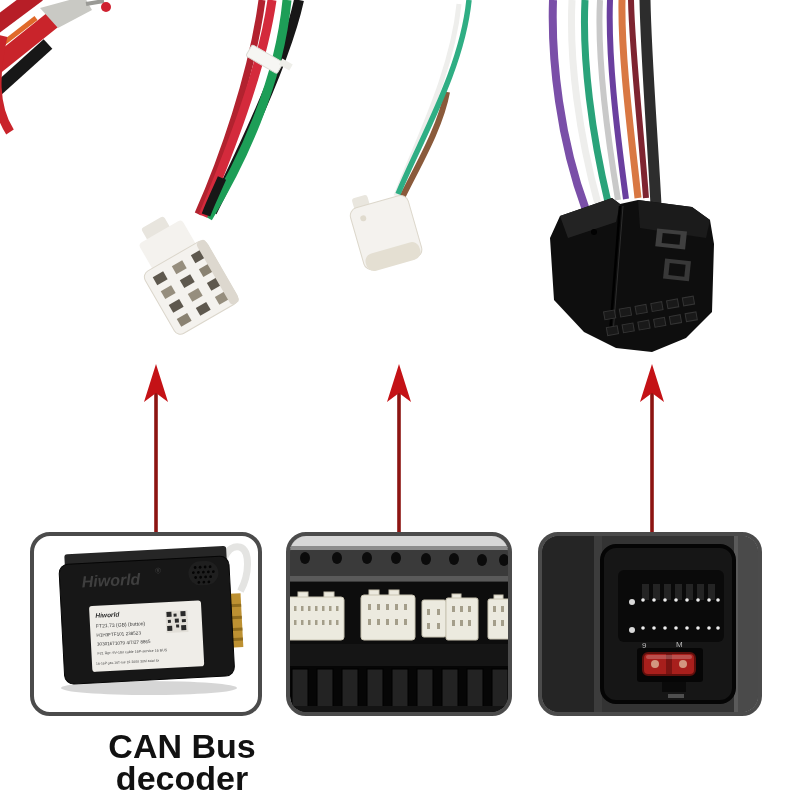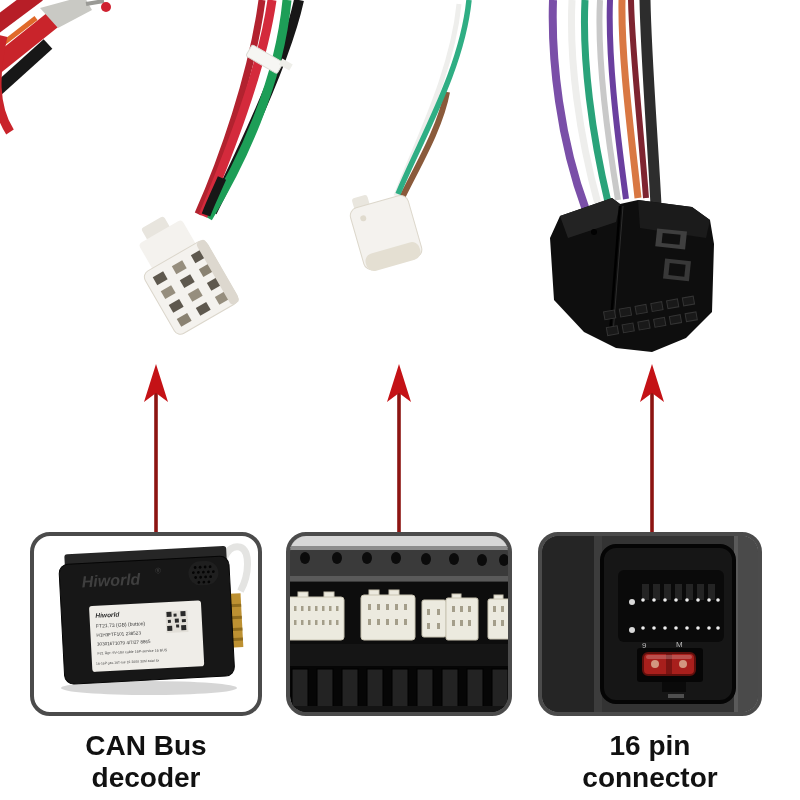--- a/index.html
+++ b/index.html
@@ -7,21 +7,21 @@
          font-family:"Liberation Sans",sans-serif;}
   .photos{position:absolute;left:0;top:0;}
   .arrow{position:absolute;}
   .panel{position:absolute;top:532px;height:176px;border:4px solid #4b4b4b;border-radius:20px;
          background:#ffffff;overflow:hidden;}
   .panel svg{display:block;}
   #panel-decoder{left:30px;width:224px;}
   #panel-8pin{left:286px;width:218px;}
   #panel-16pin{left:538px;width:216px;}
   .caption{position:absolute;top:730px;height:32px;line-height:32px;text-align:center;
-           font-size:28px;font-weight:bold;color:#111111;}
+           font-size:34px;font-weight:bold;color:#111111;margin-left:36px;}
   #cap-1{left:30px;width:232px;}
   #cap-2{left:286px;width:226px;}
   #cap-3{left:538px;width:224px;}
 </style>
 </head>
 <body>
 
 <div class="stage">
 
   <svg class="photos" width="800" height="530" viewBox="0 0 800 530">
@@ -342,15 +342,14 @@
       <rect x="124" y="118" width="6" height="20" fill="#7c1412"></rect>
       <circle cx="113" cy="128" r="4" fill="#d9ab92" opacity="0.85"></circle>
       <circle cx="141" cy="128" r="4" fill="#d9ab92" opacity="0.85"></circle>
       <rect x="104" y="119" width="46" height="4" rx="2" fill="rgba(255,255,255,0.22)"></rect>
       <rect x="120" y="146" width="24" height="10" fill="#0a0a0a"></rect>
       <rect x="126" y="158" width="16" height="4" fill="#4f4f4f"></rect>
     </svg>
   </div>
 
   <div class="caption" id="cap-1">CAN Bus decoder</div>
-  <div class="caption" id="cap-3">16 pin connector</div>
 
 </div>
 
 </body></html>

